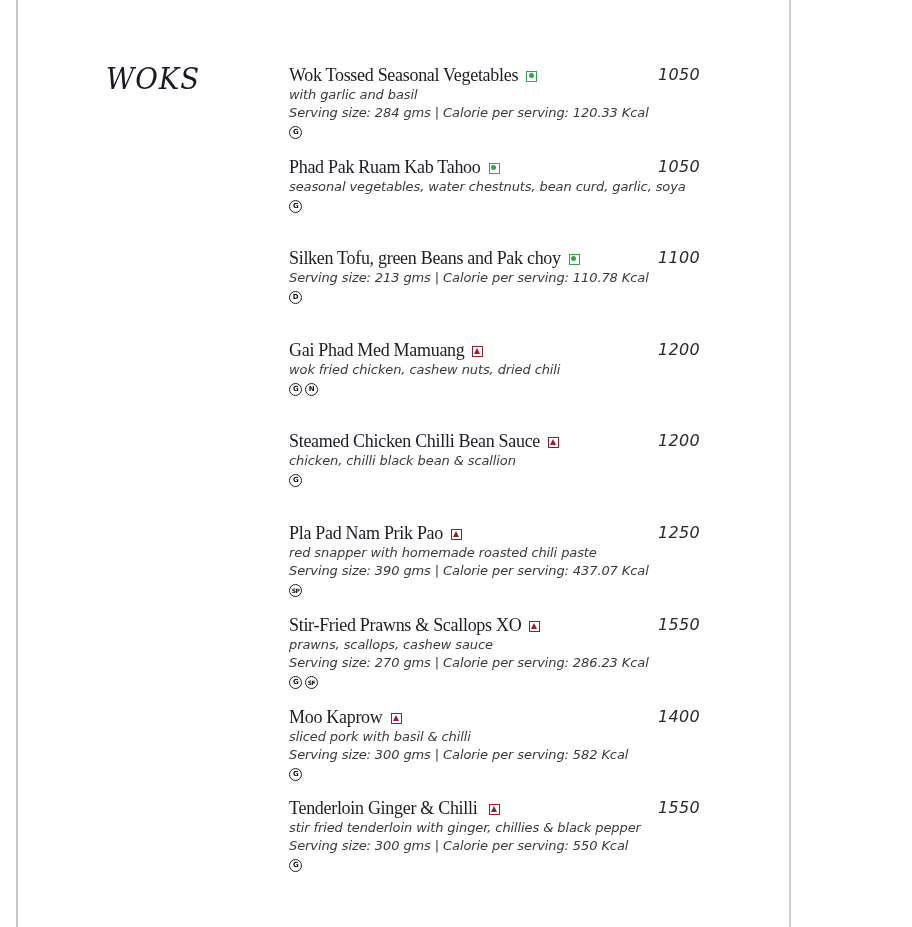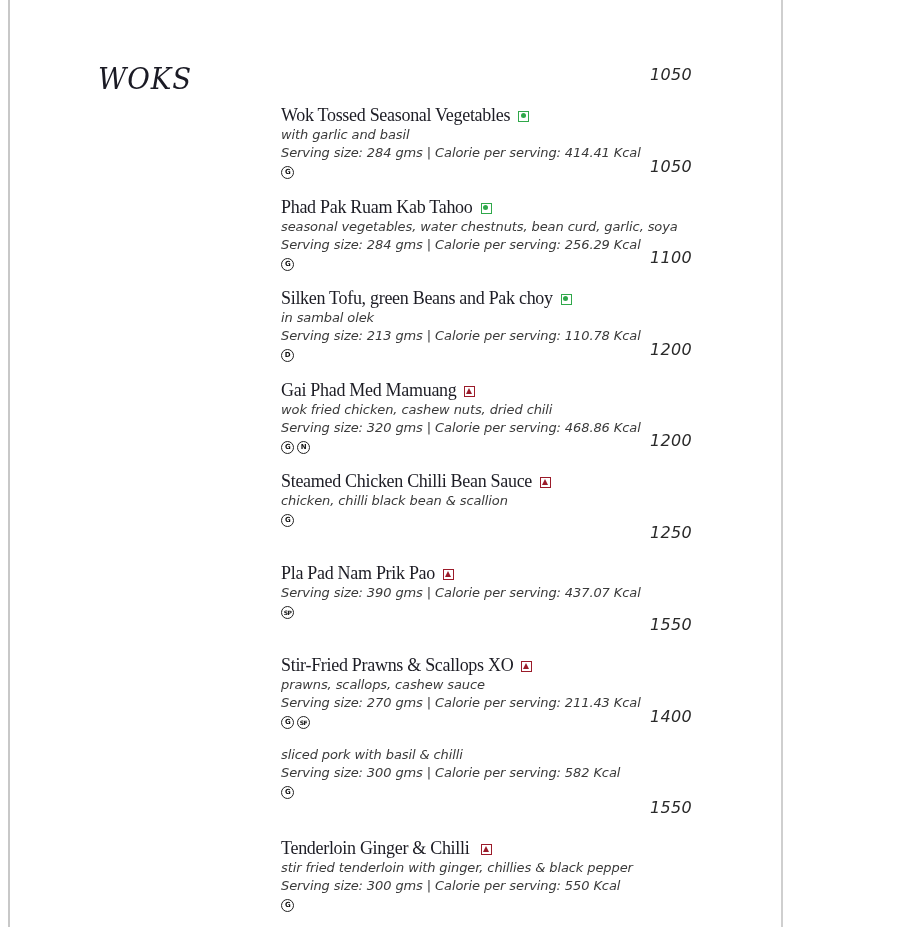--- a/index.html
+++ b/index.html
@@ -10,21 +10,21 @@
     body {
       width: 912px;
       height: 927px;
       position: relative;
       overflow: hidden;
       font-family: "Liberation Sans", sans-serif;
       color: #222;
     }
     .page {
       position: absolute;
-      left: 8px; top: 0;
+      left: 16px; top: 0;
       width: 776px; height: 927px;
       background: #fff;
     }
     .edge-left {
       position: absolute; left: 0; top: 0;
       width: 2px; height: 927px;
       background: #c8c8c8;
     }
     .edge-right {
       position: absolute; right: 1px; top: 0;
@@ -41,21 +41,20 @@
       letter-spacing: 1px;
       color: #1a1a24;
       transform: scaleX(0.95);
       transform-origin: left top;
     }
     .item {
       position: absolute;
       left: 273px;
       width: 560px;
       height: 90px;
-      margin-top: 40px;
     }
     .item-name-row {
       display: flex;
       align-items: center;
       height: 22px;
     }
     .item-name {
       font-family: "Liberation Serif", "DejaVu Serif", serif;
       font-size: 18px;
       color: #1c1c24;
@@ -142,60 +141,57 @@
   <div class="edge-right"></div>
 
   <div class="section-title">WOKS</div>
 
   <div class="item" style="top:64px">
     <div class="item-name-row">
       <span class="item-name">Wok Tossed Seasonal Vegetables</span>
       <span class="diet-icon veg"></span>
     </div>
     <div class="item-desc">with garlic and basil</div>
-    <div class="item-serving">Serving size: 284 gms | Calorie per serving: 414.41 Kcal</div>
+    <div class="item-serving">Serving size: 284 gms | Calorie per serving: 120.33 Kcal</div>
     <div class="badges">
       <span class="badge">G</span>
     </div>
   </div>
   <div class="price" style="top:65px">1050</div>
 
   <div class="item" style="top:156px">
     <div class="item-name-row">
       <span class="item-name">Phad Pak Ruam Kab Tahoo</span>
       <span class="diet-icon veg"></span>
     </div>
     <div class="item-desc">seasonal vegetables, water chestnuts, bean curd, garlic, soya</div>
-    <div class="item-serving">Serving size: 284 gms | Calorie per serving: 256.29 Kcal</div>
     <div class="badges">
       <span class="badge">G</span>
     </div>
   </div>
   <div class="price" style="top:157px">1050</div>
 
   <div class="item" style="top:247px">
     <div class="item-name-row">
       <span class="item-name">Silken Tofu, green Beans and Pak choy</span>
       <span class="diet-icon veg"></span>
     </div>
-    <div class="item-desc">in sambal olek</div>
     <div class="item-serving">Serving size: 213 gms | Calorie per serving: 110.78 Kcal</div>
     <div class="badges">
       <span class="badge">D</span>
     </div>
   </div>
   <div class="price" style="top:248px">1100</div>
 
   <div class="item" style="top:339px">
     <div class="item-name-row">
       <span class="item-name">Gai Phad Med Mamuang</span>
       <span class="diet-icon nonveg"></span>
     </div>
     <div class="item-desc">wok fried chicken, cashew nuts, dried chili</div>
-    <div class="item-serving">Serving size: 320 gms | Calorie per serving: 468.86 Kcal</div>
     <div class="badges">
       <span class="badge">G</span>
       <span class="badge">N</span>
     </div>
   </div>
   <div class="price" style="top:340px">1200</div>
 
   <div class="item" style="top:430px">
     <div class="item-name-row">
       <span class="item-name">Steamed Chicken Chilli Bean Sauce</span>
@@ -206,42 +202,47 @@
       <span class="badge">G</span>
     </div>
   </div>
   <div class="price" style="top:431px">1200</div>
 
   <div class="item" style="top:522px">
     <div class="item-name-row">
       <span class="item-name">Pla Pad Nam Prik Pao</span>
       <span class="diet-icon nonveg"></span>
     </div>
+    <div class="item-desc">red snapper with homemade roasted chili paste</div>
     <div class="item-serving">Serving size: 390 gms | Calorie per serving: 437.07 Kcal</div>
     <div class="badges">
       <span class="badge wide">SP</span>
     </div>
   </div>
   <div class="price" style="top:523px">1250</div>
 
   <div class="item" style="top:614px">
     <div class="item-name-row">
       <span class="item-name">Stir-Fried Prawns &amp; Scallops XO</span>
       <span class="diet-icon nonveg"></span>
     </div>
     <div class="item-desc">prawns, scallops, cashew sauce</div>
-    <div class="item-serving">Serving size: 270 gms | Calorie per serving: 211.43 Kcal</div>
+    <div class="item-serving">Serving size: 270 gms | Calorie per serving: 286.23 Kcal</div>
     <div class="badges">
       <span class="badge">G</span>
       <span class="badge wide">SF</span>
     </div>
   </div>
   <div class="price" style="top:615px">1550</div>
 
   <div class="item" style="top:706px">
+    <div class="item-name-row">
+      <span class="item-name">Moo Kaprow</span>
+      <span class="diet-icon nonveg"></span>
+    </div>
     <div class="item-desc">sliced pork with basil &amp; chilli</div>
     <div class="item-serving">Serving size: 300 gms | Calorie per serving: 582 Kcal</div>
     <div class="badges">
       <span class="badge">G</span>
     </div>
   </div>
   <div class="price" style="top:707px">1400</div>
 
   <div class="item" style="top:797px">
     <div class="item-name-row">

